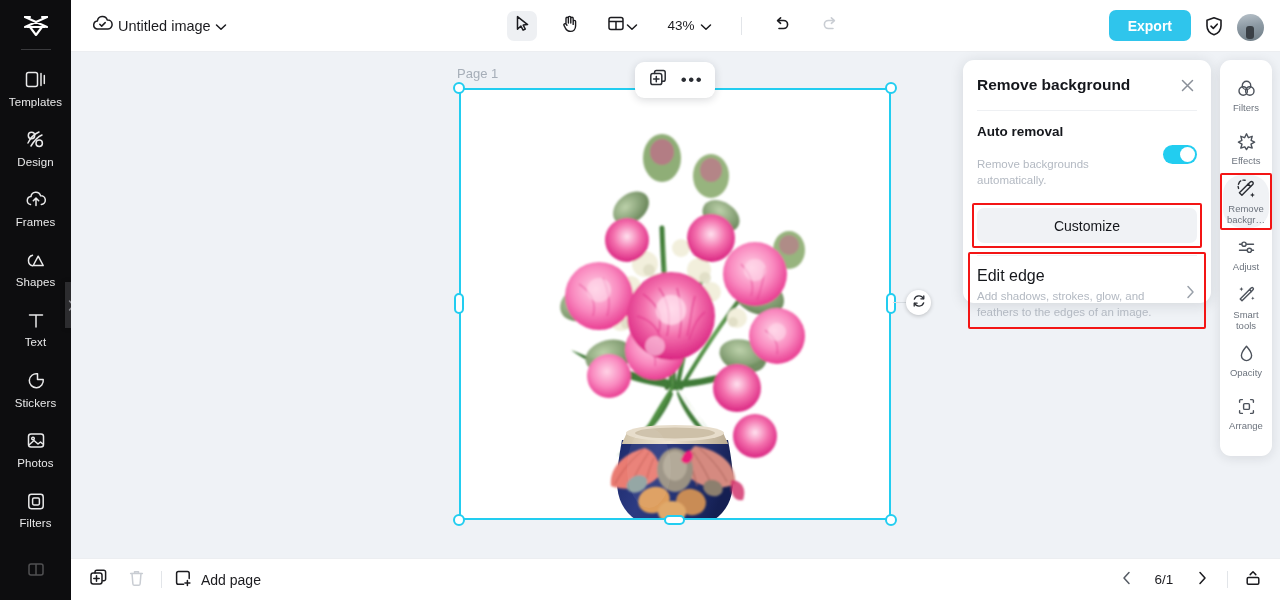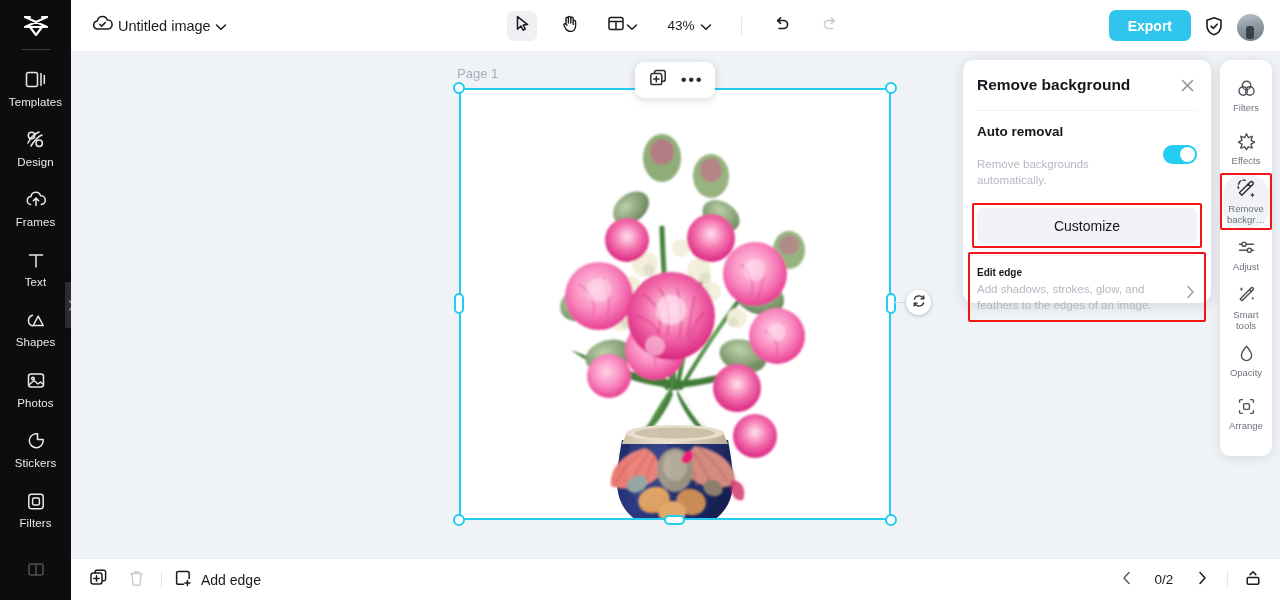--- a/index.html
+++ b/index.html
@@ -140,21 +140,21 @@
   .customize-wrap { position: relative; margin-top: 20px; }
   .customize-btn {
     width: 100%; height: 35px; background: #f0f2f5; border: none; border-radius: 7px;
     font-size: 14px; color: #15171c; cursor: pointer; font-family: "Liberation Sans", sans-serif;
   }
   .annot { position: absolute; border: 2.5px solid #f31515; border-radius: 2px; pointer-events: none; }
   .edit-edge {
     margin-top: 12px; padding-top: 11px; border-top: 1px solid #eef0f3;
     position: relative; cursor: pointer;
   }
-  .ee-title { font-size: 10px; font-weight: bold; color: #15171c; }
+  .ee-title { font-size: 16px; font-weight: normal; color: #15171c; }
   .ee-sub { font-size: 11.5px; color: #b3b9c2; line-height: 16px; margin-top: 3px; width: 196px; }
   .ee-chev { position: absolute; right: 2px; top: 29px; }
 
   
   .rail {
     position: absolute; left: 1220px; top: 60px; width: 52px; height: 396px;
     background: #ffffff; border-radius: 11px; box-shadow: 0 2px 12px rgba(25,30,40,.11);
     display: flex; flex-direction: column; align-items: center; padding-top: 9px;
   }
   .rail-item {
@@ -221,55 +221,55 @@
         <svg width="22" height="19" viewBox="0 0 22 19" fill="none" stroke="#e9e9ea" stroke-width="1.5" stroke-linecap="round" stroke-linejoin="round">
           <path d="M5.5 14.5 A4 4 0 0 1 5.9 6.6 A5 5 0 0 1 15.6 5.8 A3.9 3.9 0 0 1 16.3 14.5"></path>
           <path d="M11 15.5 V8.2 M8.3 10.8 L11 8.1 L13.7 10.8"></path>
         </svg>
       </span>
       <span class="si-lbl">Frames</span>
     </div>
 
     <div class="side-item">
       <span class="si-ico">
-        <svg width="20" height="19" viewBox="0 0 20 19" fill="none" stroke="#e9e9ea" stroke-width="1.5" stroke-linecap="round">
-          <path d="M3.5 4 H16.5 M10 4 V16"></path>
-        </svg>
-      </span>
-      <span class="si-lbl">Text</span>
-    </div>
-
-    <div class="side-item">
-      <span class="si-ico">
         <svg width="21" height="19" viewBox="0 0 21 19" fill="none" stroke="#e9e9ea" stroke-width="1.5" stroke-linecap="round" stroke-linejoin="round">
           <path d="M7.5 4.2 A5.5 5.5 0 0 0 7.5 14.8"></path>
           <path d="M13.2 5.2 L18.2 14.5 H8.2 Z"></path>
         </svg>
       </span>
       <span class="si-lbl">Shapes</span>
+    </div>
+
+    <div class="side-item">
+      <span class="si-ico">
+        <svg width="20" height="19" viewBox="0 0 20 19" fill="none" stroke="#e9e9ea" stroke-width="1.5" stroke-linecap="round">
+          <path d="M3.5 4 H16.5 M10 4 V16"></path>
+        </svg>
+      </span>
+      <span class="si-lbl">Text</span>
+    </div>
+
+    <div class="side-item">
+      <span class="si-ico">
+        <svg width="20" height="19" viewBox="0 0 20 19" fill="none" stroke="#e9e9ea" stroke-width="1.5" stroke-linecap="round" stroke-linejoin="round">
+          <path d="M11.5 2.8 A7 7 0 1 0 17.2 8.5 L11.5 8.5 Z"></path>
+        </svg>
+      </span>
+      <span class="si-lbl">Stickers</span>
     </div>
 
     <div class="side-item">
       <span class="si-ico">
         <svg width="20" height="19" viewBox="0 0 20 19" fill="none" stroke="#e9e9ea" stroke-width="1.5" stroke-linecap="round" stroke-linejoin="round">
           <rect x="2.5" y="3" width="15" height="13" rx="2.5"></rect>
           <circle cx="7" cy="7.5" r="1.3"></circle>
           <path d="M3.5 13.5 L8 9.5 L12 13 L14.5 11 L16.5 12.8"></path>
         </svg>
       </span>
       <span class="si-lbl">Photos</span>
-    </div>
-
-    <div class="side-item">
-      <span class="si-ico">
-        <svg width="20" height="19" viewBox="0 0 20 19" fill="none" stroke="#e9e9ea" stroke-width="1.5" stroke-linecap="round" stroke-linejoin="round">
-          <path d="M11.5 2.8 A7 7 0 1 0 17.2 8.5 L11.5 8.5 Z"></path>
-        </svg>
-      </span>
-      <span class="si-lbl">Stickers</span>
     </div>
 
     <div class="side-item">
       <span class="si-ico">
         <svg width="20" height="19" viewBox="0 0 20 19" fill="none" stroke="#e9e9ea" stroke-width="1.5" stroke-linejoin="round">
           <rect x="2.8" y="2.3" width="14.4" height="14.4" rx="2.6"></rect>
           <rect x="6.6" y="6.1" width="6.8" height="6.8" rx="1.3"></rect>
         </svg>
       </span>
       <span class="si-lbl">Filters</span>
@@ -725,33 +725,33 @@
         </span>
       </div>
       <div class="bb-sep"></div>
       <div class="addpage">
         <span>
           <svg width="18" height="18" viewBox="0 0 18 18" fill="none" stroke="#1b1b1f" stroke-width="1.5" stroke-linecap="round" stroke-linejoin="round">
             <path d="M15.2 9.6 V4.4 a1.8 1.8 0 0 0-1.8-1.8 H4.4 A1.8 1.8 0 0 0 2.6 4.4 v9 a1.8 1.8 0 0 0 1.8 1.8 H9.6"></path>
             <path d="M13.4 11.4 V16.4 M10.9 13.9 H15.9"></path>
           </svg>
         </span>
-        <span class="addpage-lbl">Add edge</span>
+        <span class="addpage-lbl">Add page</span>
       </div>
     </div>
 
     <div class="bb-right">
       <div class="nav-btn">
         <span>
           <svg width="9" height="14" viewBox="0 0 9 14" fill="none" stroke="#555b64" stroke-width="1.5" stroke-linecap="round" stroke-linejoin="round">
             <path d="M7 1.5 L2 7 L7 12.5"></path>
           </svg>
         </span>
       </div>
-      <span class="pagecount">0/2</span>
+      <span class="pagecount">6/1</span>
       <div class="nav-btn">
         <span>
           <svg width="9" height="14" viewBox="0 0 9 14" fill="none" stroke="#1b1b1f" stroke-width="1.5" stroke-linecap="round" stroke-linejoin="round">
             <path d="M2 1.5 L7 7 L2 12.5"></path>
           </svg>
         </span>
       </div>
       <div class="bb-sep"></div>
       <div class="nav-btn">
         <span>

